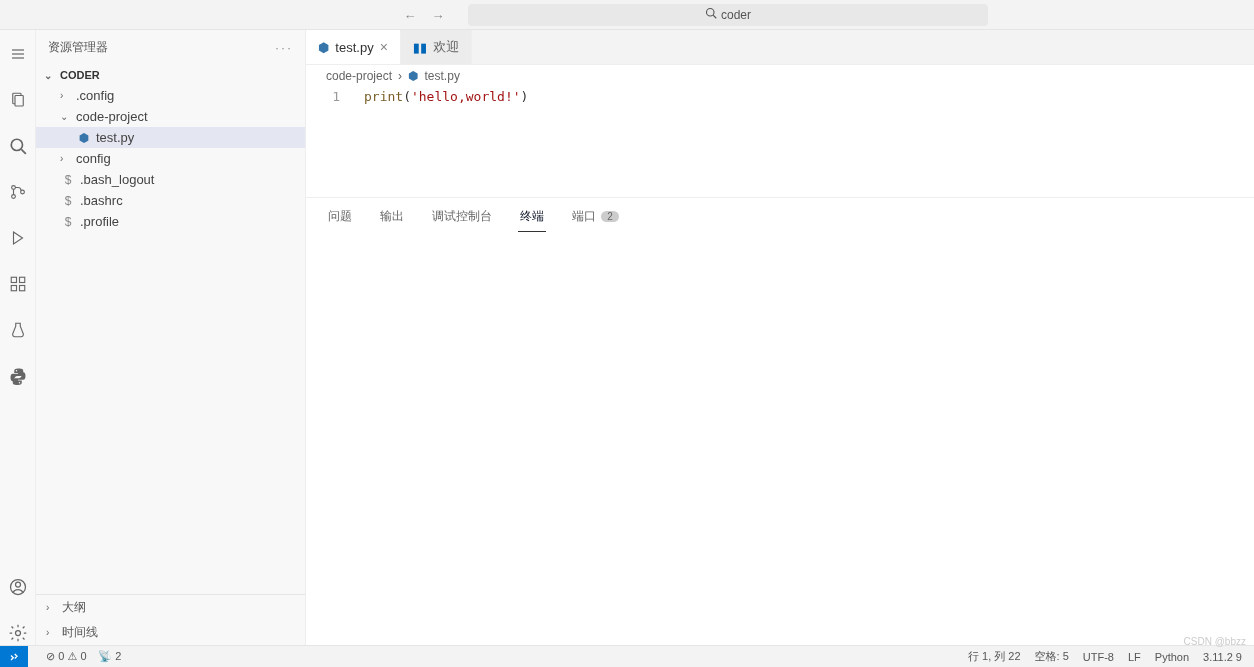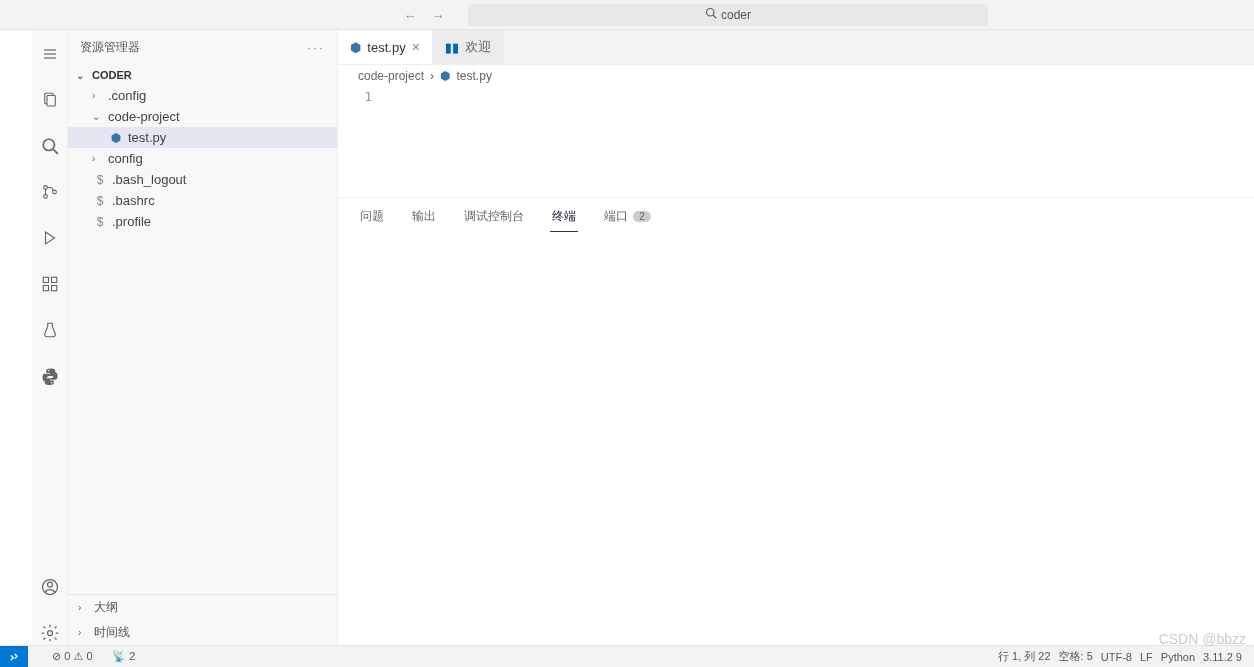--- a/index.html
+++ b/index.html
@@ -1,21 +1,21 @@
 <!DOCTYPE html>
 <html><head>
 <meta charset="utf-8">
 <style>
 * { margin: 0; padding: 0; box-sizing: border-box; }
 body { font-family: "Segoe UI", -apple-system, sans-serif; font-size: 13px; color: #333; background: #fff; width: 1254px; height: 667px; overflow: hidden; display: flex; flex-direction: column; }
 .titlebar { height: 30px; background: #f3f3f3; display: flex; align-items: center; border-bottom: 1px solid #e5e5e5; }
 .nav-arrows { display: flex; gap: 8px; margin-left: 400px; }
 .nav-arrow { width: 20px; height: 20px; display: flex; align-items: center; justify-content: center; color: #888; cursor: pointer; }
 .search-box { margin-left: 20px; width: 520px; height: 22px; background: #e8e8e8; border-radius: 4px; display: flex; align-items: center; justify-content: center; gap: 4px; color: #555; font-size: 12px; }
-.main-area { flex: 1; display: flex; overflow: hidden; padding-left: 32px; }
+.main-area { flex: 1; display: flex; overflow: hidden; }
 .activity-bar { width: 36px; background: #f8f8f8; display: flex; flex-direction: column; align-items: center; padding-top: 12px; gap: 22px; border-right: 1px solid #eee; }
 .activity-bar .spacer { flex: 1; }
 .act-icon { width: 24px; height: 24px; display: flex; align-items: center; justify-content: center; color: #666; cursor: pointer; }
 .sidebar { width: 270px; background: #f8f8f8; border-right: 1px solid #eee; display: flex; flex-direction: column; }
 .sidebar-header { height: 35px; display: flex; align-items: center; justify-content: space-between; padding: 0 12px; color: #555; font-size: 12px; }
 .dots { color: #888; letter-spacing: 2px; }
 .tree { flex: 1; overflow: auto; font-size: 13px; }
 .tree-section { padding: 4px 8px; font-weight: bold; font-size: 11px; color: #333; display: flex; align-items: center; gap: 4px; cursor: pointer; }
 .tree-item { padding: 3px 8px; display: flex; align-items: center; gap: 4px; cursor: pointer; color: #444; }
 .tree-item.indent1 { padding-left: 24px; }
@@ -41,26 +41,26 @@
 .ptab { padding: 4px 2px 6px; cursor: pointer; }
 .ptab.active { color: #0f172a; border-bottom: 1px solid #333; }
 .badge { background: #ccc; border-radius: 8px; padding: 0 6px; font-size: 10px; margin-left: 2px; }
 .terminal { flex: 1; padding: 12px 20px; font-family: Consolas, monospace; font-size: 12px; color: #333; }
 .term-line { white-space: pre; }
 .term-dot { color: #0078d4; font-size: 10px; }
 .term-dot.hollow { color: #888; }
 .cursor-block { display: inline-block; width: 7px; height: 13px; background: #0078d4; vertical-align: middle; }
 .statusbar { height: 22px; background: #f3f3f3; border-top: 1px solid #e5e5e5; display: flex; align-items: center; font-size: 11px; color: #555; }
 .sb-remote { width: 28px; height: 22px; background: #0078d4; color: #fff; display: flex; align-items: center; justify-content: center; }
-.sb-left { display: flex; gap: 20px; padding-left: 24px; align-items: center; }
-.sb-right { margin-left: auto; display: flex; gap: 8px; padding-right: 12px; align-items: center; }
+.sb-left { display: flex; gap: 12px; padding-left: 18px; align-items: center; }
+.sb-right { margin-left: auto; display: flex; gap: 14px; padding-right: 12px; align-items: center; }
 .py-icon { color: #3776ab; }
 .dollar-icon { color: #888; }
 .welcome-icon { color: #0066b8; }
-.watermark { position: absolute; right: 8px; bottom: 20px; font-size: 14px; color: #ccc; }
+.watermark { position: absolute; right: 8px; bottom: 20px; font-size: 10px; color: #ccc; }
 </style>
 </head>
 <body>
 
 <div class="titlebar">
   <div class="nav-arrows">
     <div class="nav-arrow">←</div>
     <div class="nav-arrow">→</div>
   </div>
   <div class="search-box">
@@ -209,20 +209,21 @@
       </div>
     </div>
     <div class="breadcrumb">
       <span>code-project</span>
       <span>›</span>
       <span class="py-icon">⬢</span>
       <span>test.py</span>
     </div>
     <div class="code-area">
       <div class="gutter">1</div>
+      <div class="code-line"><span class="kw">print</span><span>(</span><span class="str">'hello,world!'</span><span>)</span></div>
     </div>
     <div class="panel">
       <div class="panel-tabs">
         <div class="ptab">问题</div>
         <div class="ptab">输出</div>
         <div class="ptab">调试控制台</div>
         <div class="ptab active">终端</div>
         <div class="ptab"><span>端口</span> <span class="badge">2</span></div>
       </div>
       <div class="terminal" id="terminal-body">

